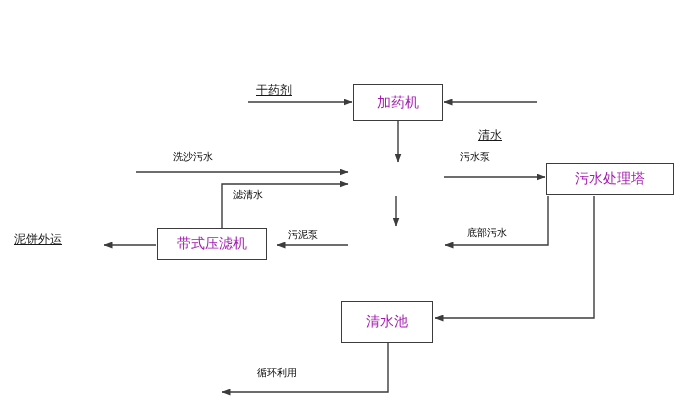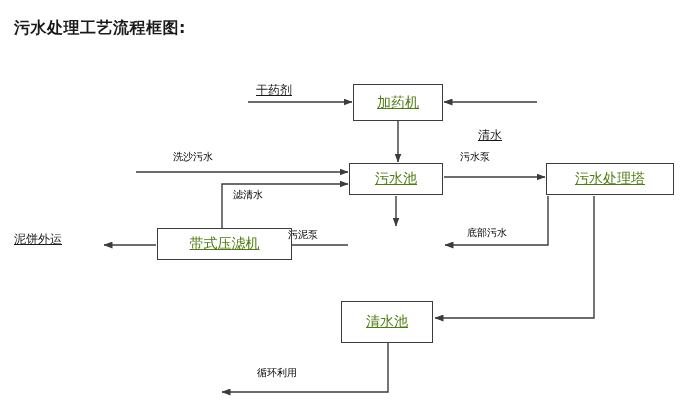--- a/index.html
+++ b/index.html
@@ -33,24 +33,23 @@
     height: 420px;
   }
   .node-box {
     position: absolute;
     border: 1px solid #3c3c3c;
     background: #ffffff;
     box-sizing: border-box;
     display: flex;
     align-items: center;
     justify-content: center;
-    color: #4d7c0f;
+    color: #a21caf;
     font-size: 14px;
     white-space: nowrap;
-    text-decoration: underline;
   }
   .edge-label {
     position: absolute;
     color: #000000;
     font-size: 10px;
     white-space: nowrap;
     background: transparent;
   }
   .term-label {
     position: absolute;
@@ -58,21 +57,20 @@
     font-size: 12px;
     white-space: nowrap;
     text-decoration: underline;
   }
 </style>
 </head>
 <body>
 
 <div id="page">
 
-  <div id="title">污水处理工艺流程框图:</div>
 
   <svg id="diagram" viewBox="0 0 700 420" xmlns="http://www.w3.org/2000/svg">
     <defs>
       <marker id="arrow" markerWidth="9" markerHeight="7" refX="8.5" refY="3.5" orient="auto" markerUnits="userSpaceOnUse">
         <polygon points="0,0 9,3.5 0,7" fill="#3c3c3c"></polygon>
       </marker>
     </defs>
 
     <g stroke="#3c3c3c" stroke-width="1.4" fill="none">
 
@@ -99,29 +97,26 @@
       <path d="M 594 196 L 594 318 L 435 318" marker-end="url(#arrow)"></path>
 
       <path d="M 388 332 L 388 392 L 222 392" marker-end="url(#arrow)"></path>
     </g>
   </svg>
 
   <div class="node-box" style="left:353px; top:84px; width:90px; height:37px;">
     <span>加药机</span>
   </div>
 
-  <div class="node-box" style="left:349px; top:163px; width:94px; height:32px;">
-    <span>污水池</span>
-  </div>
 
   <div class="node-box" style="left:546px; top:163px; width:128px; height:32px;">
     <span>污水处理塔</span>
   </div>
 
-  <div class="node-box" style="left:157px; top:228px; width:135px; height:32px;">
+  <div class="node-box" style="left:157px; top:228px; width:110px; height:32px;">
     <span>带式压滤机</span>
   </div>
 
 
   <div class="node-box" style="left:341px; top:301px; width:92px; height:42px;">
     <span>清水池</span>
   </div>
 
   <div class="term-label" style="left:256px; top:82px;">干药剂</div>
 

